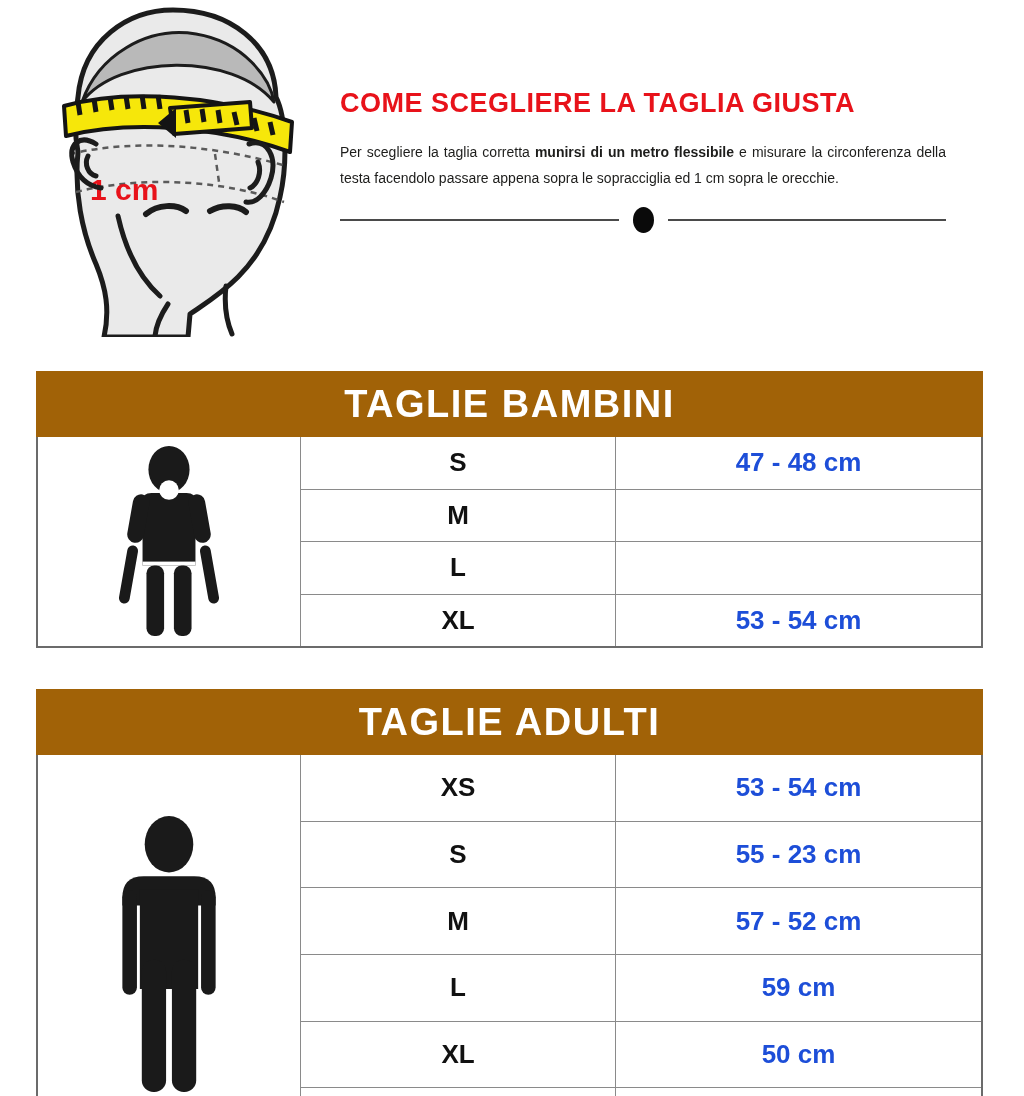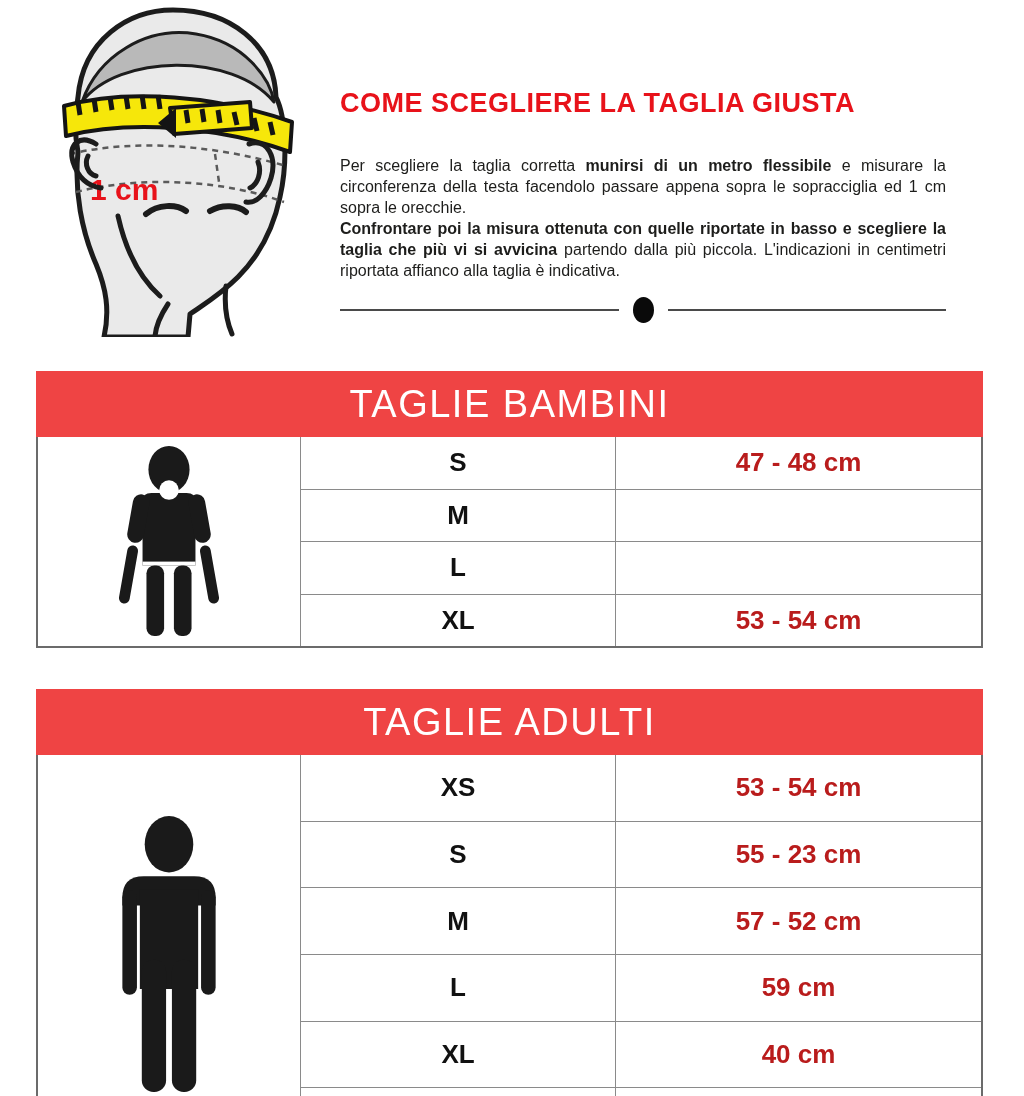--- a/index.html
+++ b/index.html
@@ -14,41 +14,41 @@
   .page { width:1024px; height:1096px; position:relative; }
 
   
   .top { position:relative; height:371px; }
   .head-illo { position:absolute; left:18px; top:2px; width:300px; height:335px; }
   .intro { position:absolute; left:340px; top:88px; width:606px; }
   .intro h1 {
     color:#e8121a;
     font-size:27px; font-weight:700; letter-spacing:0.5px;
     white-space:nowrap;
-    margin-bottom:36px;
+    margin-bottom:20px;
   }
   .intro p {
-    font-size:16px; line-height:21px;
+    font-size:14px; line-height:26px;
     text-align:justify;
     color:#1d1d1b;
   }
   .intro p b { font-weight:700; }
   .divider { display:flex; align-items:center; margin-top:16px; }
   .divider .line { flex:1; height:2px; background:#4a4a4a; }
   .divider .dot {
     width:21px; height:26px; border-radius:50%;
     background:#0a0a0a; margin:0 14px; flex:0 0 auto;
   }
 
   
   .size-table { margin-left:36px; width:947px; }
   .size-table .thead {
-    background:#ef4444; color:#ffffff;
+    background:#a16207; color:#ffffff;
     height:66px; display:flex; align-items:center; justify-content:center;
-    font-size:38px; font-weight:400; letter-spacing:1.5px;
+    font-size:38px; font-weight:700; letter-spacing:1.5px;
   }
   .size-table .tbody {
     display:flex;
     border:2px solid #6b6b6b; border-top:none;
   }
   .tbody .icon-cell {
     width:263px; flex:0 0 auto;
     border-right:1px solid #8a8a8a;
     display:flex; align-items:center; justify-content:center;
   }
@@ -57,21 +57,21 @@
   .tbody .trow:first-child { border-top:none; }
   .trow .size-cell {
     width:315px; flex:0 0 auto;
     border-right:1px solid #8a8a8a;
     display:flex; align-items:center; justify-content:center;
     font-size:26px; font-weight:700; color:#111;
   }
   .trow .range-cell {
     flex:1;
     display:flex; align-items:center; justify-content:center;
-    font-size:26px; font-weight:700; color:#b91c1c;
+    font-size:26px; font-weight:700; color:#1d4ed8;
   }
   .table-bambini .tbody { height:211px; }
   .table-adulti  .tbody { height:401px; }
   .table-gap { height:41px; }
 
   .sil { display:block; }
 </style>
 </head>
 <body>
 
@@ -127,21 +127,20 @@
       <g stroke="#1c1c1c" stroke-width="5" stroke-linecap="round" fill="none">
         <path d="M100,214 C108,250 122,276 142,294"></path>
         <path d="M150,302 C142,314 138,324 137,334"></path>
         <path d="M208,284 C206,302 208,318 214,332"></path>
       </g>
     </svg>
 
     <div class="intro">
       <h1>COME SCEGLIERE LA TAGLIA GIUSTA</h1>
       <p><span>Per scegliere la taglia corretta </span><b>munirsi di un metro flessibile</b><span> e misurare la circonferenza della testa facendolo passare appena sopra le sopracciglia ed 1 cm sopra le orecchie.</span></p>
-      <p><b>Confrontare poi la misura ottenuta con quelle riportate in basso e scegliere la taglia che più vi si avvicina</b><span> partendo dalla più piccola. L'indicazioni in centimetri riportata affianco alla taglia è indicativa.</span></p>
       <div class="divider">
         <div class="line"></div>
         <div class="dot"></div>
         <div class="line"></div>
       </div>
     </div>
   </div>
 
   <section class="size-table table-bambini">
     <div class="thead">TAGLIE BAMBINI</div>
@@ -227,21 +226,21 @@
         <div class="trow">
           <div class="size-cell">M</div>
           <div class="range-cell">57 - 52 cm</div>
         </div>
         <div class="trow">
           <div class="size-cell">L</div>
           <div class="range-cell">59 cm</div>
         </div>
         <div class="trow">
           <div class="size-cell">XL</div>
-          <div class="range-cell">40 cm</div>
+          <div class="range-cell">50 cm</div>
         </div>
         <div class="trow">
           <div class="size-cell">XXL</div>
           <div class="range-cell">61 cm</div>
         </div>
       </div>
     </div>
   </section>
 
 </div>

